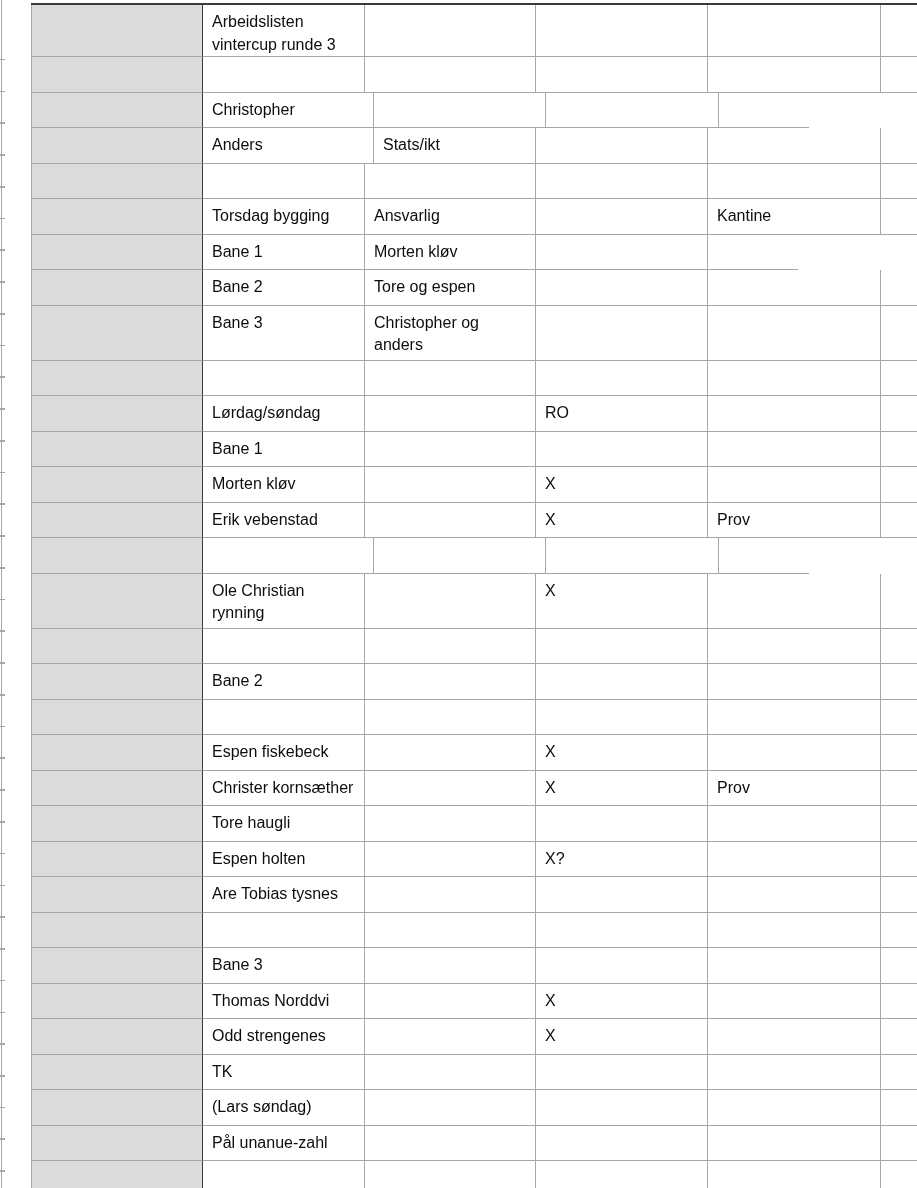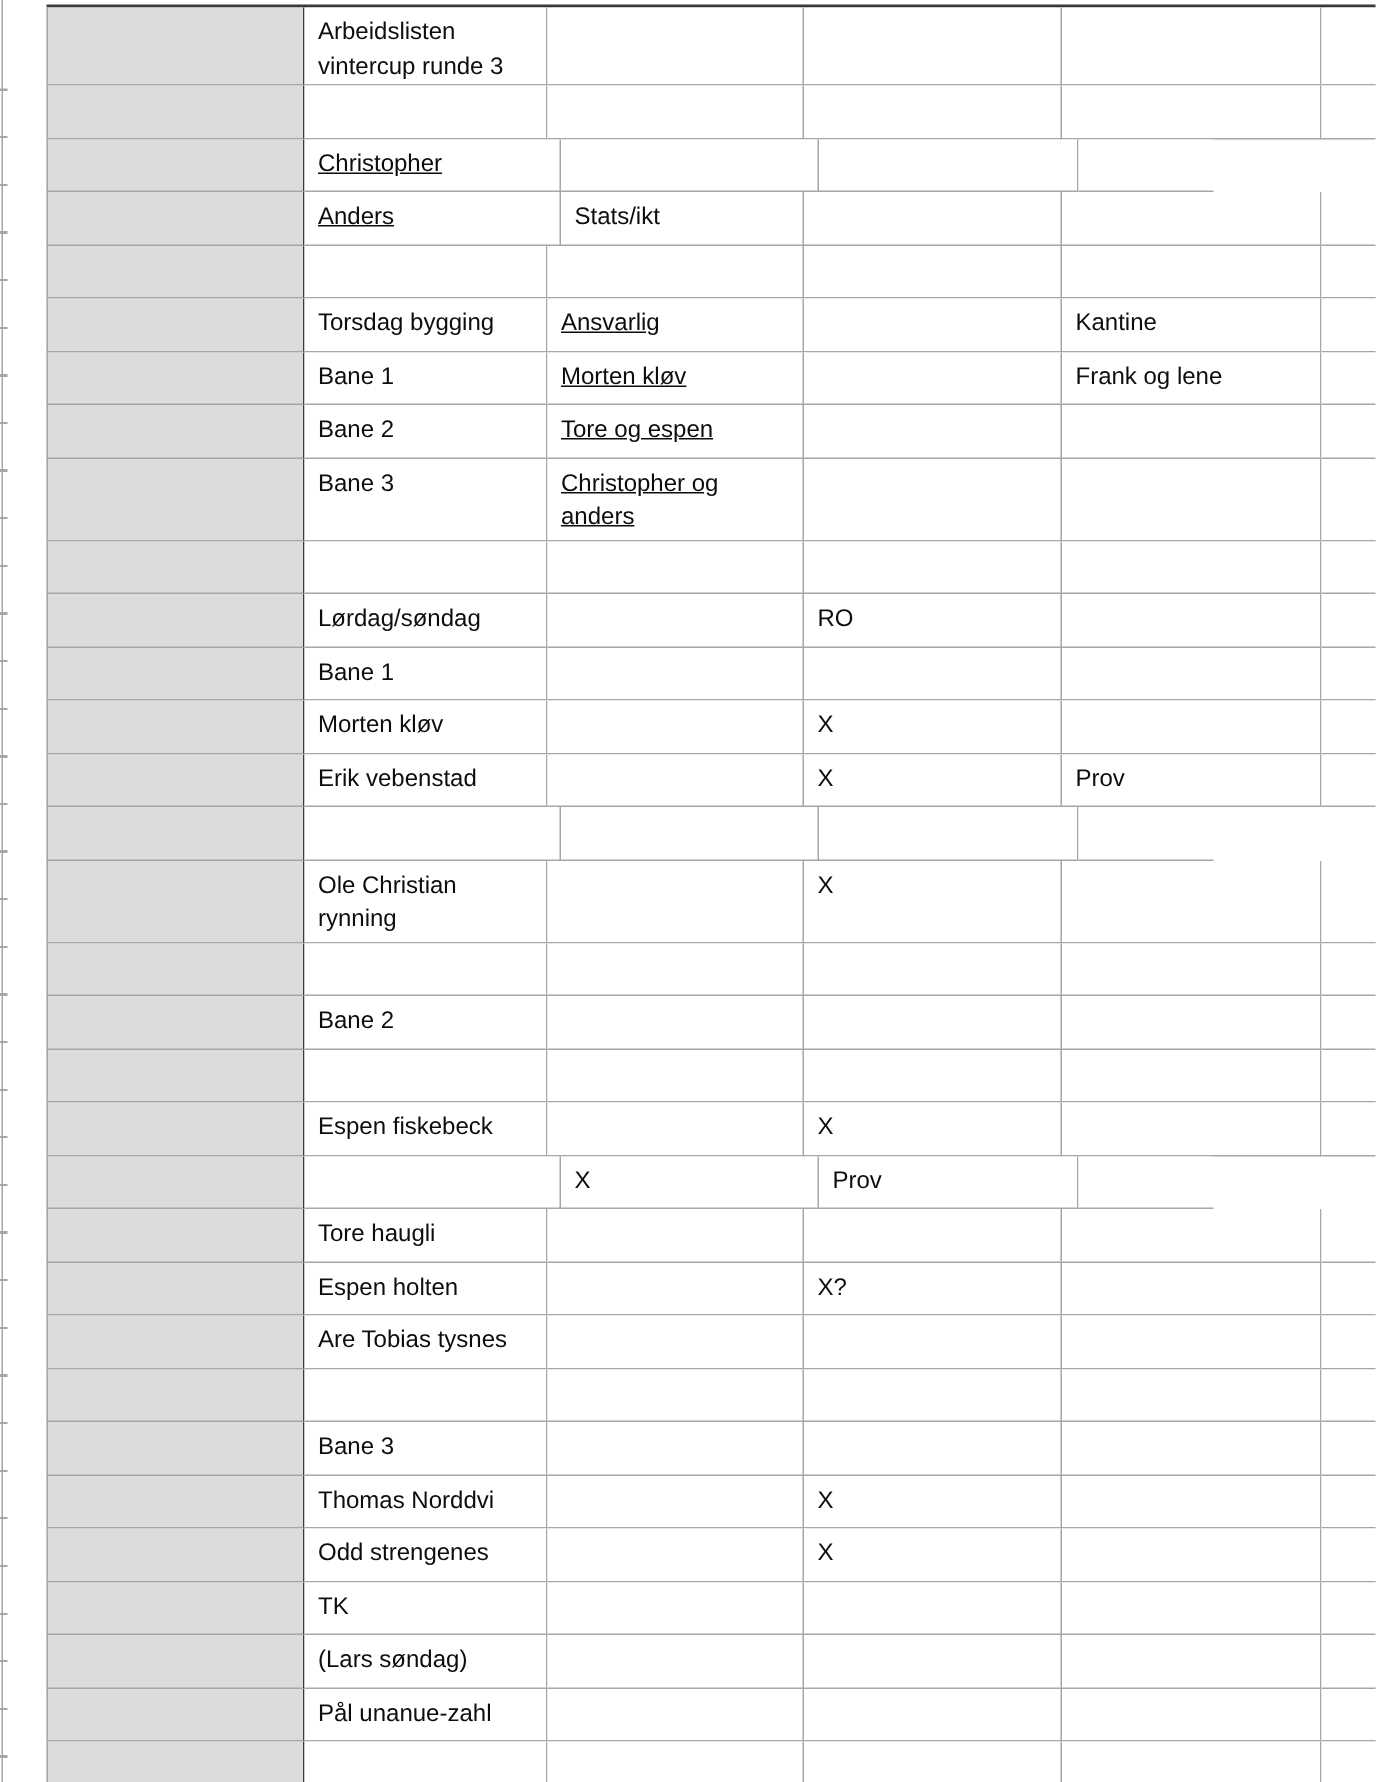--- a/index.html
+++ b/index.html
@@ -48,21 +48,21 @@
     overflow:hidden;
     background:#fff;
   }
   .rowheader{
     width:172px;
     background:var(--fill);
     border-left:1px solid var(--grid);
     border-right:1.5px solid var(--strong);
   }
   .c2{width:162px;}
-  .c3{width:171px;text-decoration:underline;}
+  .c3{width:171px;}
   .c4{width:172px;}
   .c5{width:173px;}
   .c6{width:90px;border-right:none;}
   .row:last-child .cell{border-bottom:none;}
 </style>
 </head>
 <body>
 
 <div class="edge-line"></div>
 <div class="edge-ticks"></div>
@@ -113,21 +113,20 @@
       <div class="cell c3"><span>Ansvarlig</span></div>
       <div class="cell c4"><span></span></div>
       <div class="cell c5"><span>Kantine</span></div>
       <div class="cell c6"><span></span></div>
     </div>
     <div class="row">
       <div class="cell rowheader"></div>
       <div class="cell c2"><span>Bane 1</span></div>
       <div class="cell c3"><span>Morten kløv</span></div>
       <div class="cell c4"><span></span></div>
-      <div class="cell c5"><span>Frank og lene</span></div>
       <div class="cell c6"><span></span></div>
     </div>
     <div class="row">
       <div class="cell rowheader"></div>
       <div class="cell c2"><span>Bane 2</span></div>
       <div class="cell c3"><span>Tore og espen</span></div>
       <div class="cell c4"><span></span></div>
       <div class="cell c5"><span></span></div>
       <div class="cell c6"><span></span></div>
     </div>
@@ -221,20 +220,21 @@
     <div class="row">
       <div class="cell rowheader"></div>
       <div class="cell c2"><span>Espen fiskebeck</span></div>
       <div class="cell c3"><span></span></div>
       <div class="cell c4"><span>X</span></div>
       <div class="cell c5"><span></span></div>
       <div class="cell c6"><span></span></div>
     </div>
     <div class="row">
       <div class="cell rowheader"></div>
+      <div class="cell c2"><span>Christer kornsæther</span></div>
       <div class="cell c3"><span></span></div>
       <div class="cell c4"><span>X</span></div>
       <div class="cell c5"><span>Prov</span></div>
       <div class="cell c6"><span></span></div>
     </div>
     <div class="row">
       <div class="cell rowheader"></div>
       <div class="cell c2"><span>Tore haugli</span></div>
       <div class="cell c3"><span></span></div>
       <div class="cell c4"><span></span></div>

